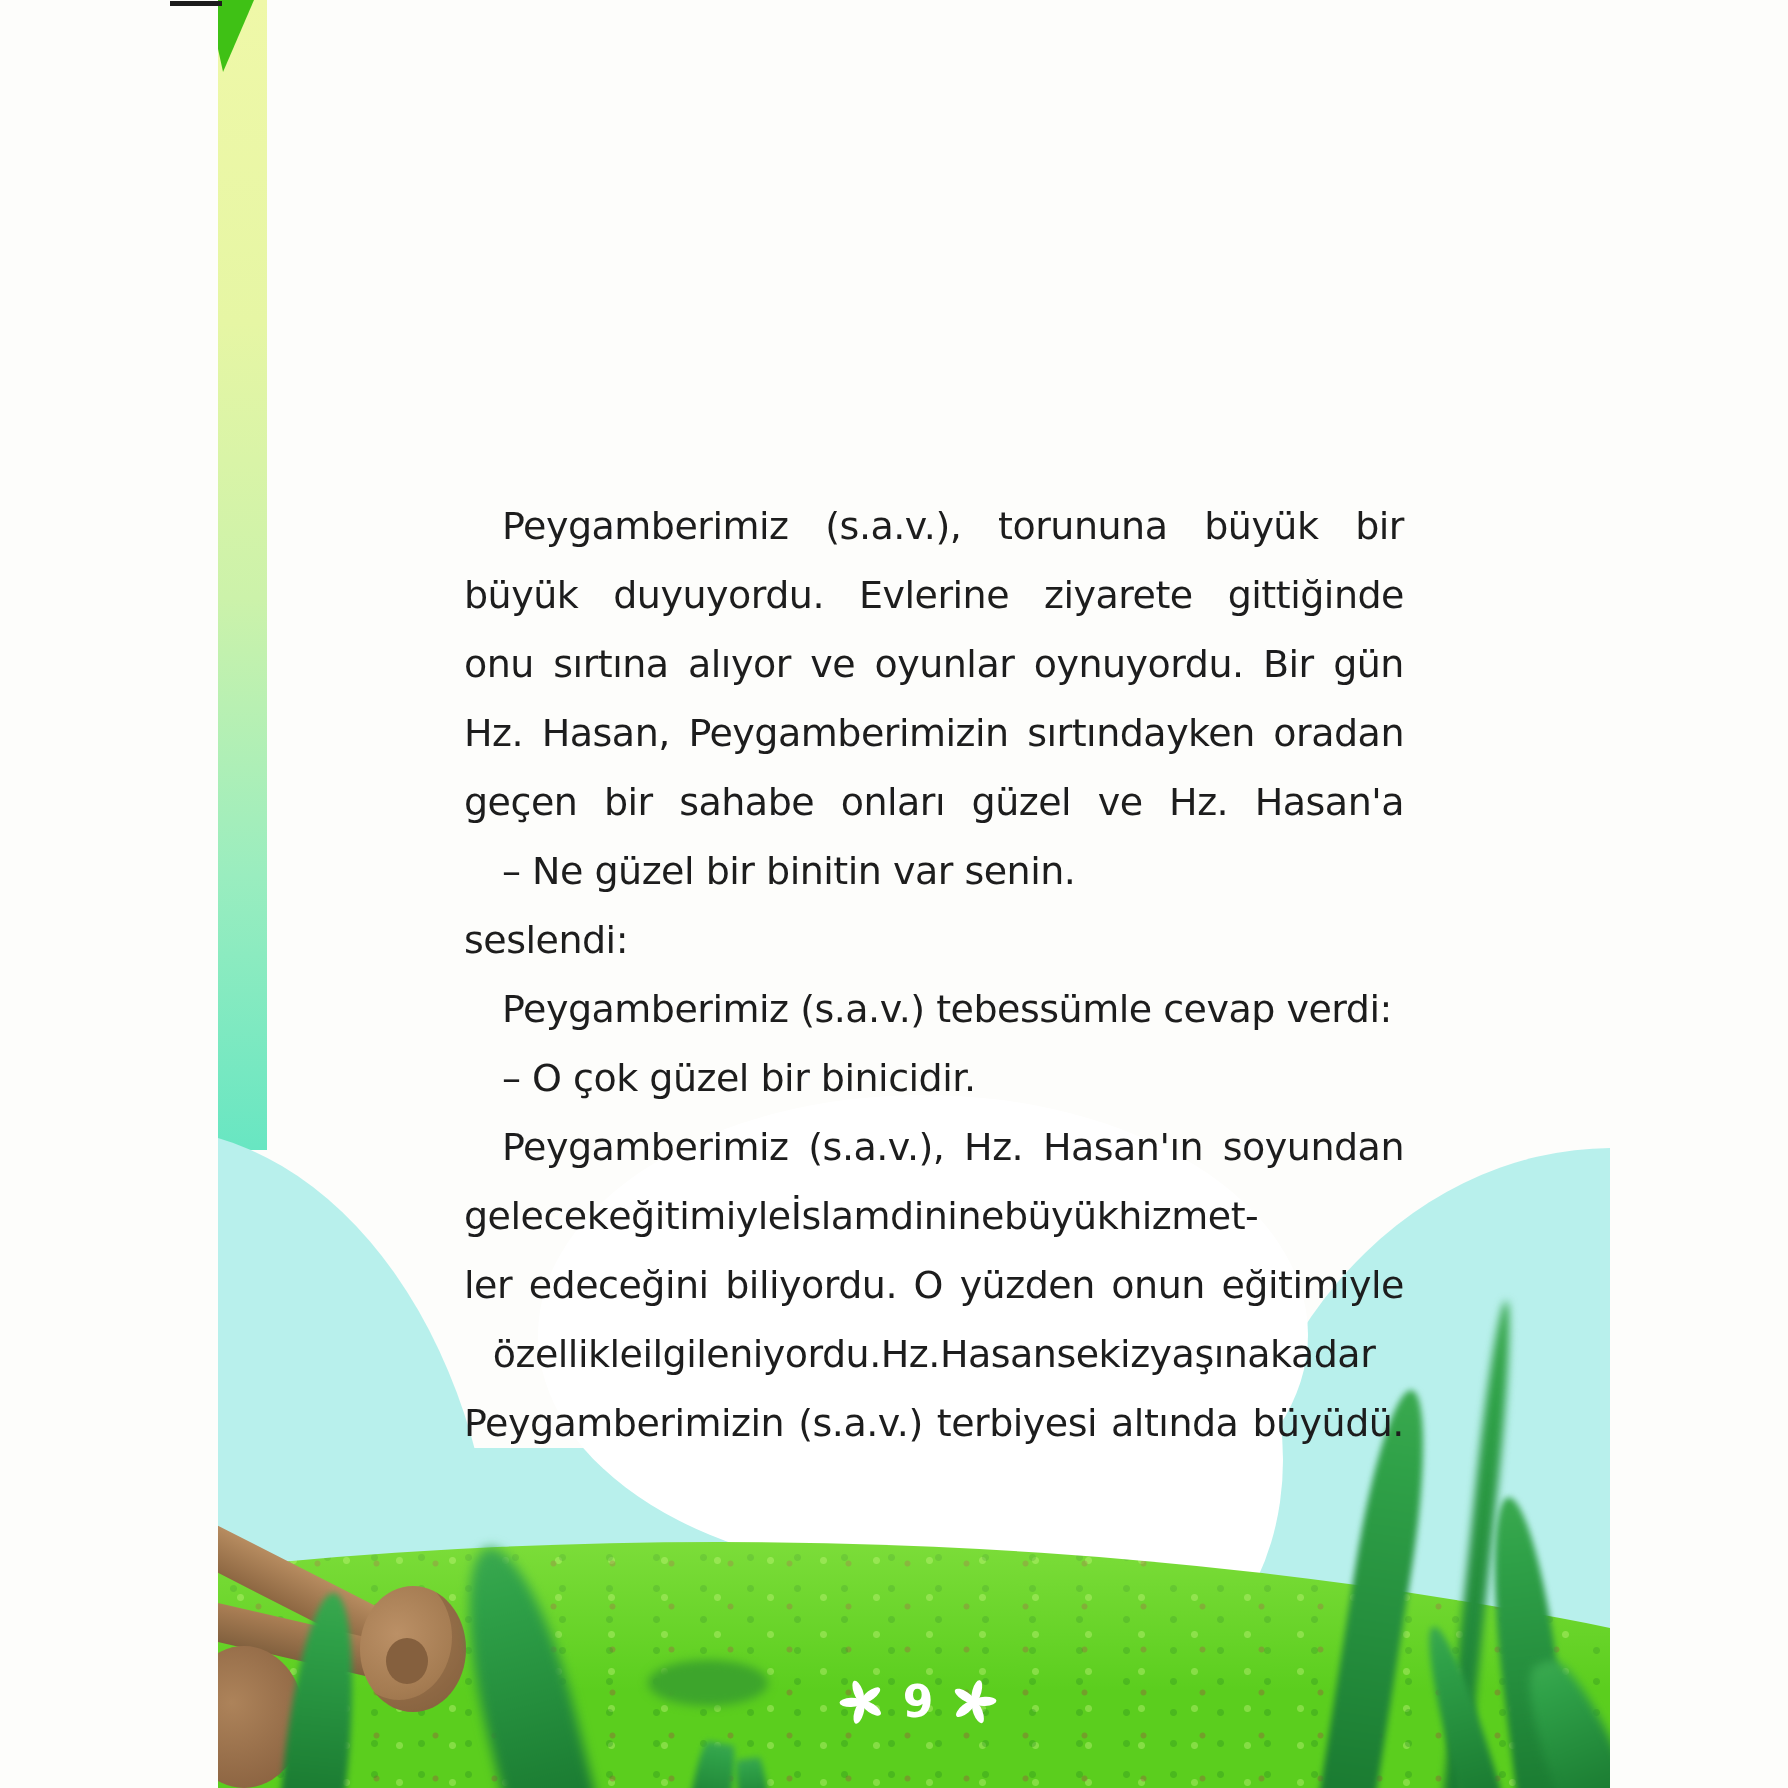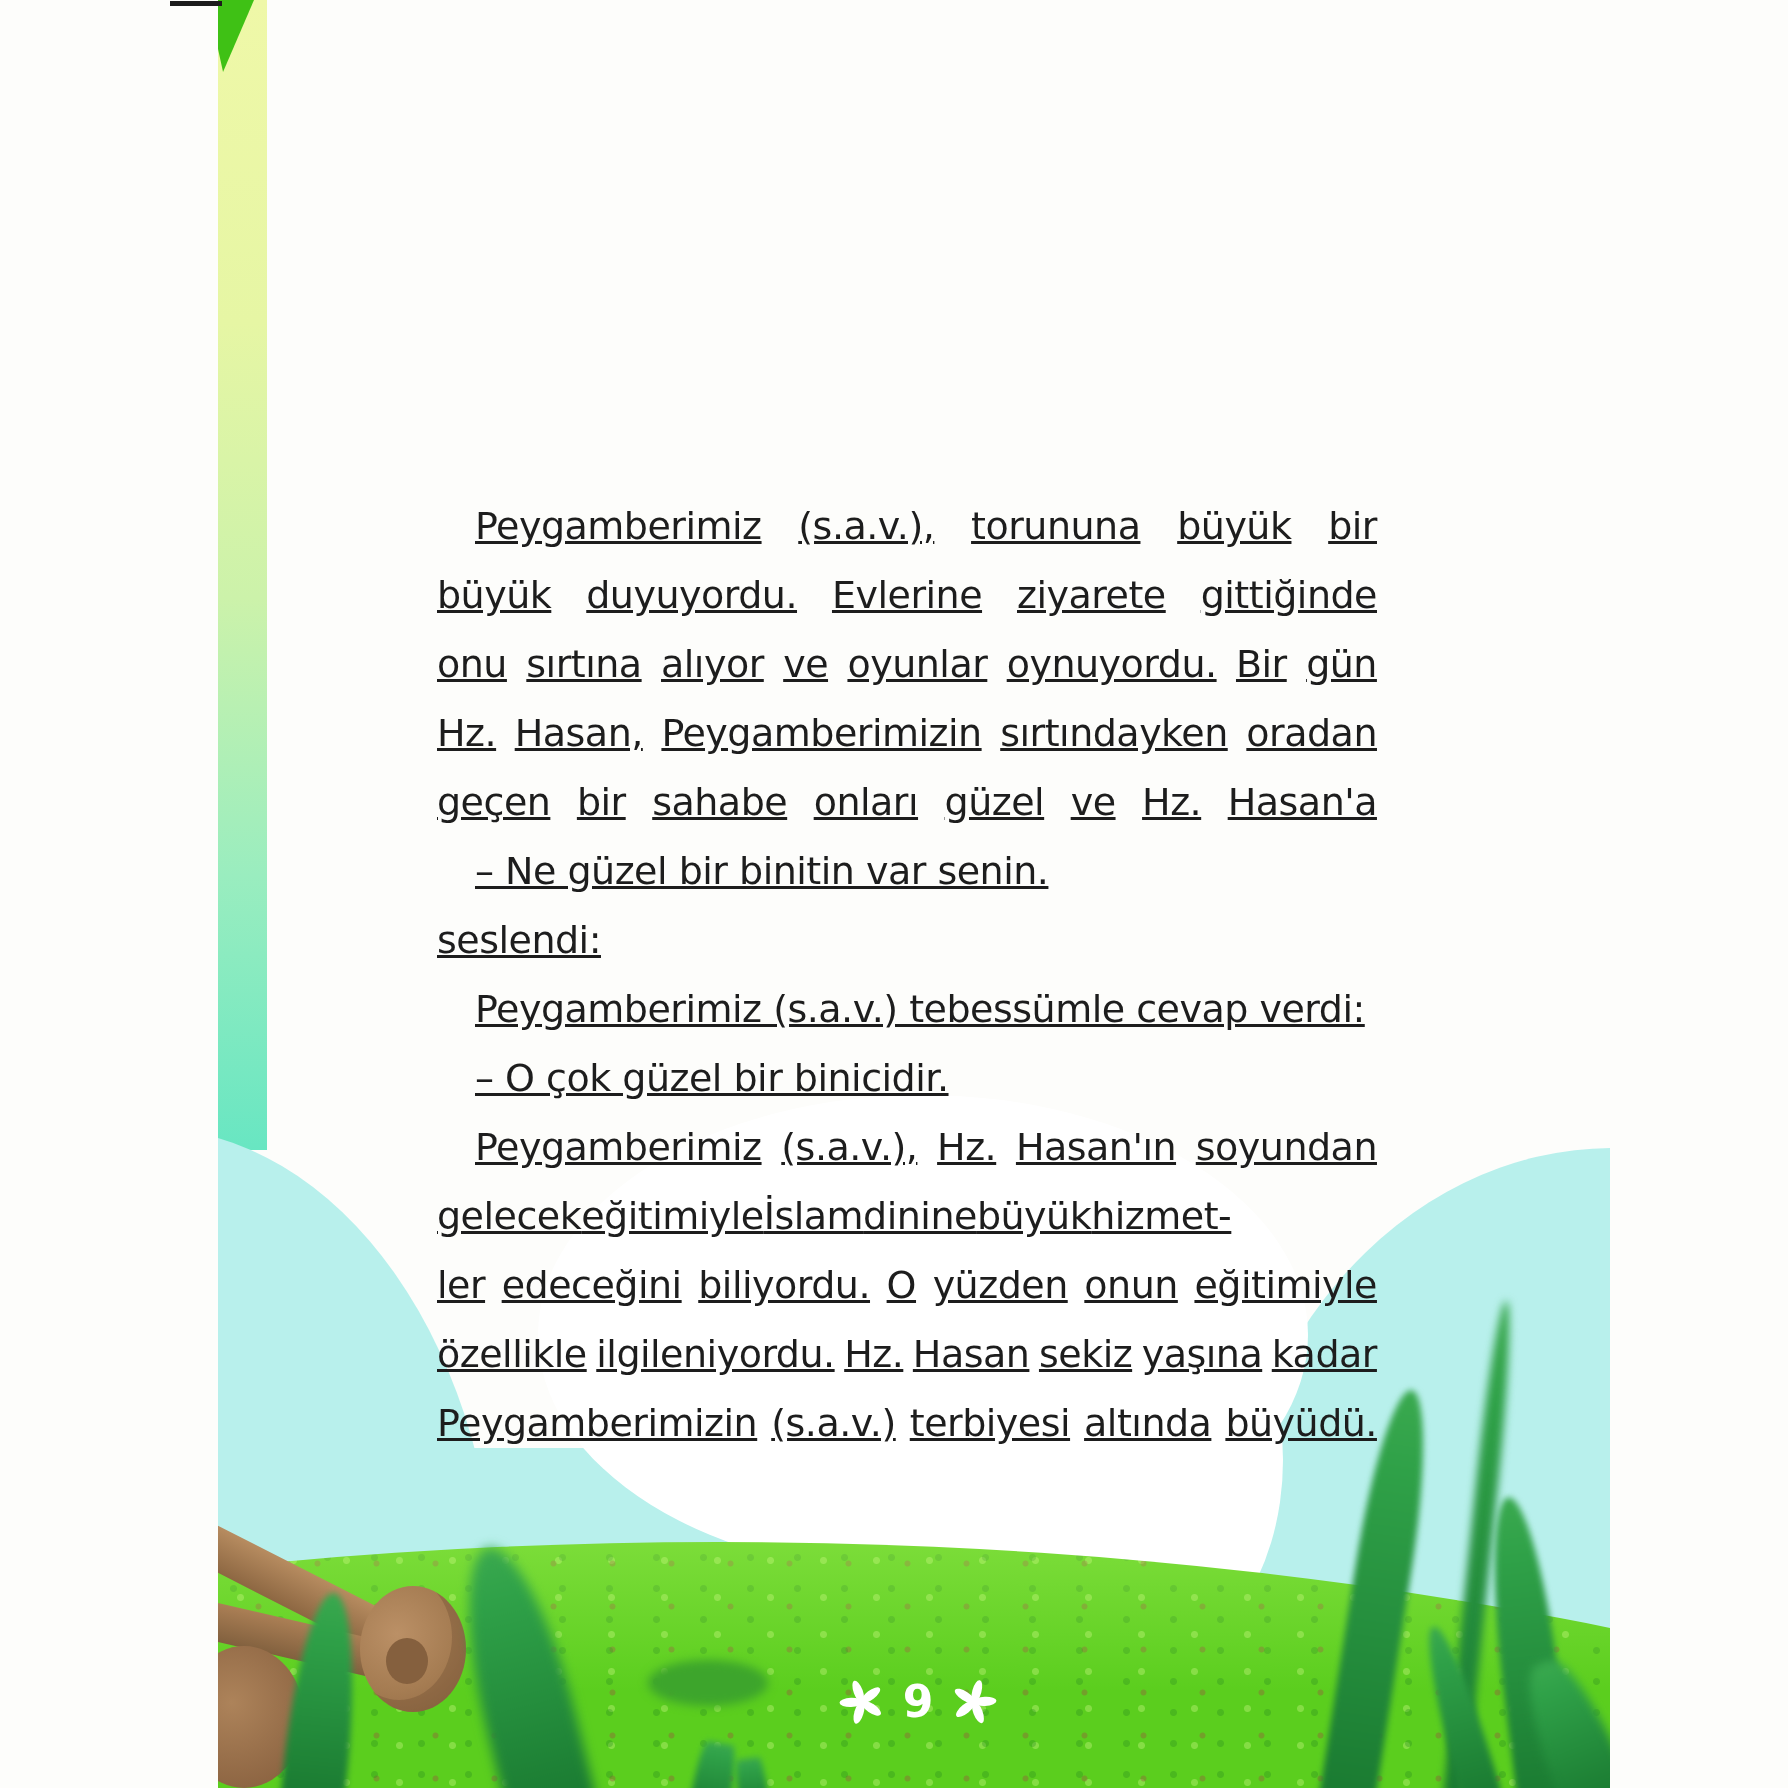--- a/index.html
+++ b/index.html
@@ -69,22 +69,22 @@
   .star{width:46px;height:46px;}
 
   
   .top-dash{position:absolute;left:170px;top:1px;width:52px;height:5px;background:#1c1c1c;z-index:3;}
 
   
   .title-block{position:absolute;left:400px;top:218px;width:1030px;text-align:center;z-index:5;color:var(--title);}
   .title-1{font-size:62px;font-weight:bold;letter-spacing:5px;line-height:80px;}
   .title-2{font-size:76px;font-weight:bold;letter-spacing:3px;line-height:90px;margin-top:16px;}
 
-  .body-block{position:absolute;left:437px;top:492px;width:940px;z-index:5;
-    color:var(--text);font-size:38px;line-height:69px;letter-spacing:-0.5px;text-decoration:underline;}
+  .body-block{position:absolute;left:464px;top:492px;width:940px;z-index:5;
+    color:var(--text);font-size:38px;line-height:69px;letter-spacing:-0.5px;}
   .bodyline{height:69px;white-space:nowrap;}
   .bodyline.ind{padding-left:38px;}
   .bodyline.just{white-space:normal;}
 </style>
 </head>
 <body>
 
 <div class="canvas">
 
   <div class="top-dash"></div>
@@ -206,21 +206,21 @@
       </div>
     <div class="bodyline just" style="display: flex; justify-content: space-between;">
         <span>ler</span>
         <span>edeceğini</span>
         <span>biliyordu.</span>
         <span>O</span>
         <span>yüzden</span>
         <span>onun</span>
         <span>eğitimiyle</span>
       </div>
-    <div class="bodyline just" style="display: flex; justify-content: space-between;">
+    <div class="bodyline just" style="display: flex; justify-content: center;">
         <span>özellikle</span>
         <span>ilgileniyordu.</span>
         <span>Hz.</span>
         <span>Hasan</span>
         <span>sekiz</span>
         <span>yaşına</span>
         <span>kadar</span>
       </div>
     <div class="bodyline just" style="display: flex; justify-content: space-between;">
         <span>Peygamberimizin</span>

